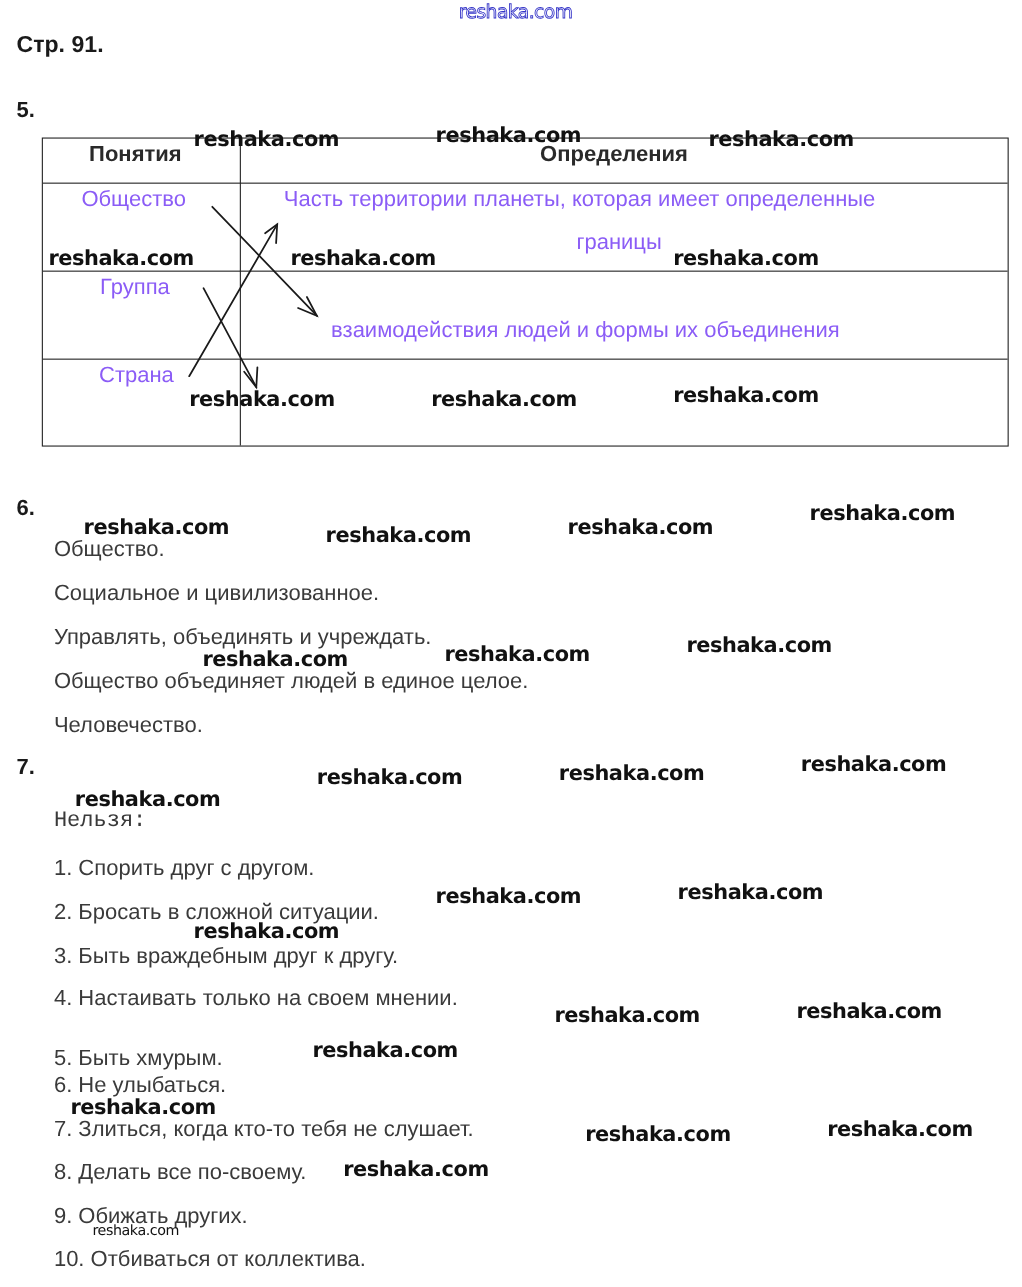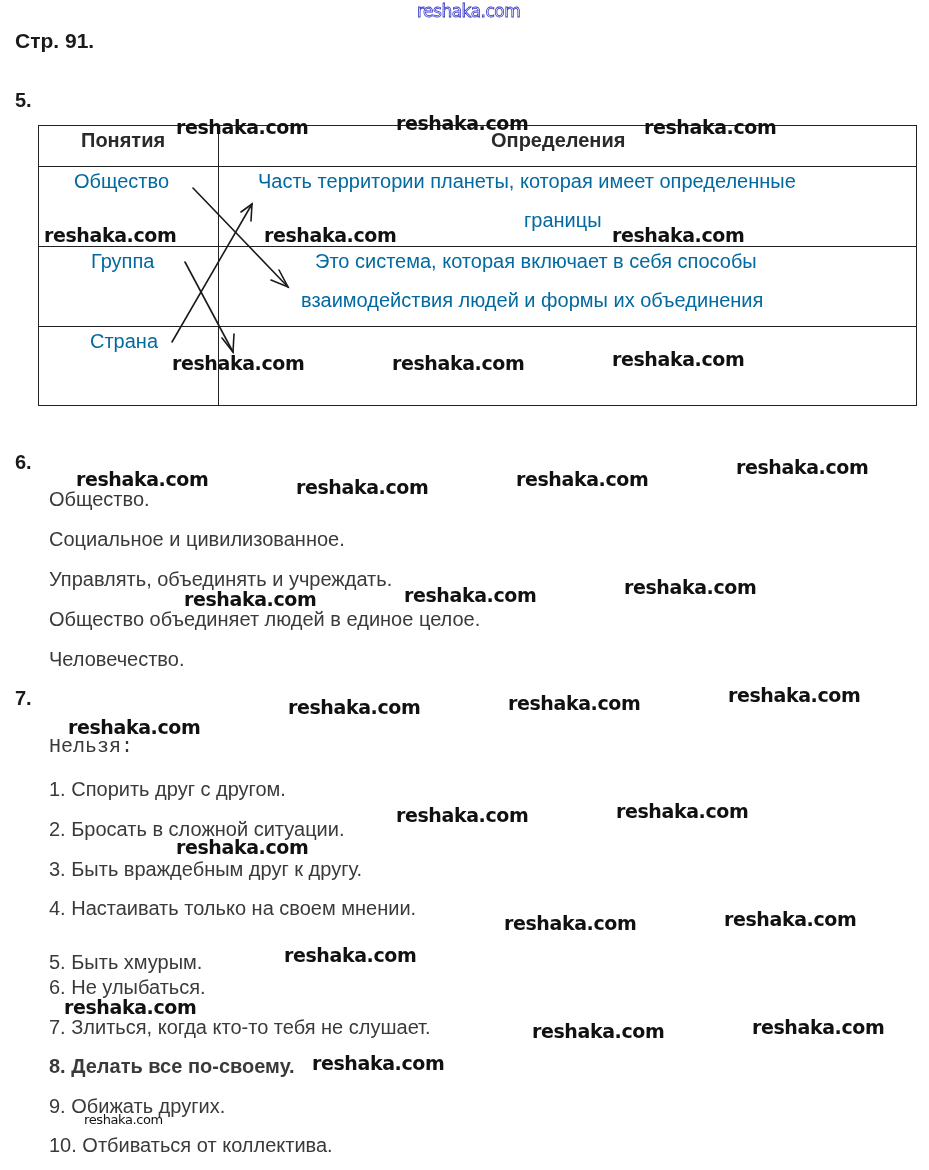--- a/index.html
+++ b/index.html
@@ -12,21 +12,21 @@
   .page-ref { left: 15px; top: 29px; font-size: 21px; color: #1a1a1a; font-weight: bold; }
   .task-num { font-size: 20px; color: #1a1a1a; font-weight: bold; }
   .wm { font-family: "DejaVu Sans", sans-serif; font-weight: bold; font-size: 19px; color: #111;
         letter-spacing: -0.4px; z-index: 5; }
   .wm.small { font-size: 13px; font-weight: normal; }
   
   .tbl { position: absolute; left: 38px; top: 125px; width: 879px; height: 281px;
          border: 1px solid #222; box-sizing: border-box; }
   .hline { position: absolute; left: 0; right: 0; height: 0; border-top: 1px solid #222; }
   .vline { position: absolute; top: 0; bottom: 0; left: 179px; width: 0; border-left: 1px solid #222; }
-  .cell-txt { position: absolute; font-size: 20px; color: #0369a1; }
+  .cell-txt { position: absolute; font-size: 20px; color: #8b5cf6; }
   .th { position: absolute; font-size: 20px; font-weight: bold; color: #2a2a2a; }
   .line { position: absolute; font-size: 20px; color: #3a3a3a; left: 49px; }
   svg.arrows { position: absolute; left: 0; top: 0; z-index: 3; }
 </style>
 </head>
 <body>
 
 <div class="abs top-wm">reshaka.com</div>
 <div class="abs page-ref">Стр. 91.</div>
 
@@ -41,21 +41,20 @@
   <div class="th" style="left:42px; top:3px;">Понятия</div>
   <div class="th" style="left:452px; top:3px;">Определения</div>
 
   <div class="cell-txt" style="left:35px; top:44px;">Общество</div>
   <div class="cell-txt" style="left:52px; top:124px;">Группа</div>
   <div class="cell-txt" style="left:51px; top:204px;">Страна</div>
 
   <div class="cell-txt" style="left:219px; top:44px;">Часть территории планеты, которая имеет определенные</div>
   <div class="cell-txt" style="left:485px; top:83px;">границы</div>
 
-  <div class="cell-txt" style="left:276px; top:124px;">Это система, которая включает в себя способы</div>
   <div class="cell-txt" style="left:262px; top:163px;">взаимодействия людей и формы их объединения</div>
 
 </div>
 
 <svg class="arrows" width="929" height="420">
   <g stroke="#1a1a1a" stroke-width="1.6" fill="none" stroke-linecap="round">
 
     <line x1="193" y1="188" x2="288" y2="287"></line>
     <polyline points="279,270 288,287 271,280"></polyline>
 
@@ -76,21 +75,21 @@
 
 <div class="abs task-num" style="left:15px; top:687px;">7.</div>
 <div class="line" style="top:735px;font-family:Liberation Mono, monospace;">Нельзя:</div>
 <div class="line" style="top:778px;">1. Спорить друг с другом.</div>
 <div class="line" style="top:818px;">2. Бросать в сложной ситуации.</div>
 <div class="line" style="top:858px;">3. Быть враждебным друг к другу.</div>
 <div class="line" style="top:897px;">4. Настаивать только на своем мнении.</div>
 <div class="line" style="top:951px;">5. Быть хмурым.</div>
 <div class="line" style="top:976px;">6. Не улыбаться.</div>
 <div class="line" style="top:1016px;">7. Злиться, когда кто-то тебя не слушает.</div>
-<div class="line" style="top:1055px;font-weight:bold;">8. Делать все по-своему.</div>
+<div class="line" style="top:1055px;">8. Делать все по-своему.</div>
 <div class="line" style="top:1095px;">9. Обижать других.</div>
 <div class="line" style="top:1134px;">10. Отбиваться от коллектива.</div>
 
 <div class="abs wm" style="left:176px; top:116px;">reshaka.com</div>
 <div class="abs wm" style="left:396px; top:112px;">reshaka.com</div>
 <div class="abs wm" style="left:644px; top:116px;">reshaka.com</div>
 <div class="abs wm" style="left:44px; top:224px;">reshaka.com</div>
 <div class="abs wm" style="left:264px; top:224px;">reshaka.com</div>
 <div class="abs wm" style="left:612px; top:224px;">reshaka.com</div>
 <div class="abs wm" style="left:172px; top:352px;">reshaka.com</div>

